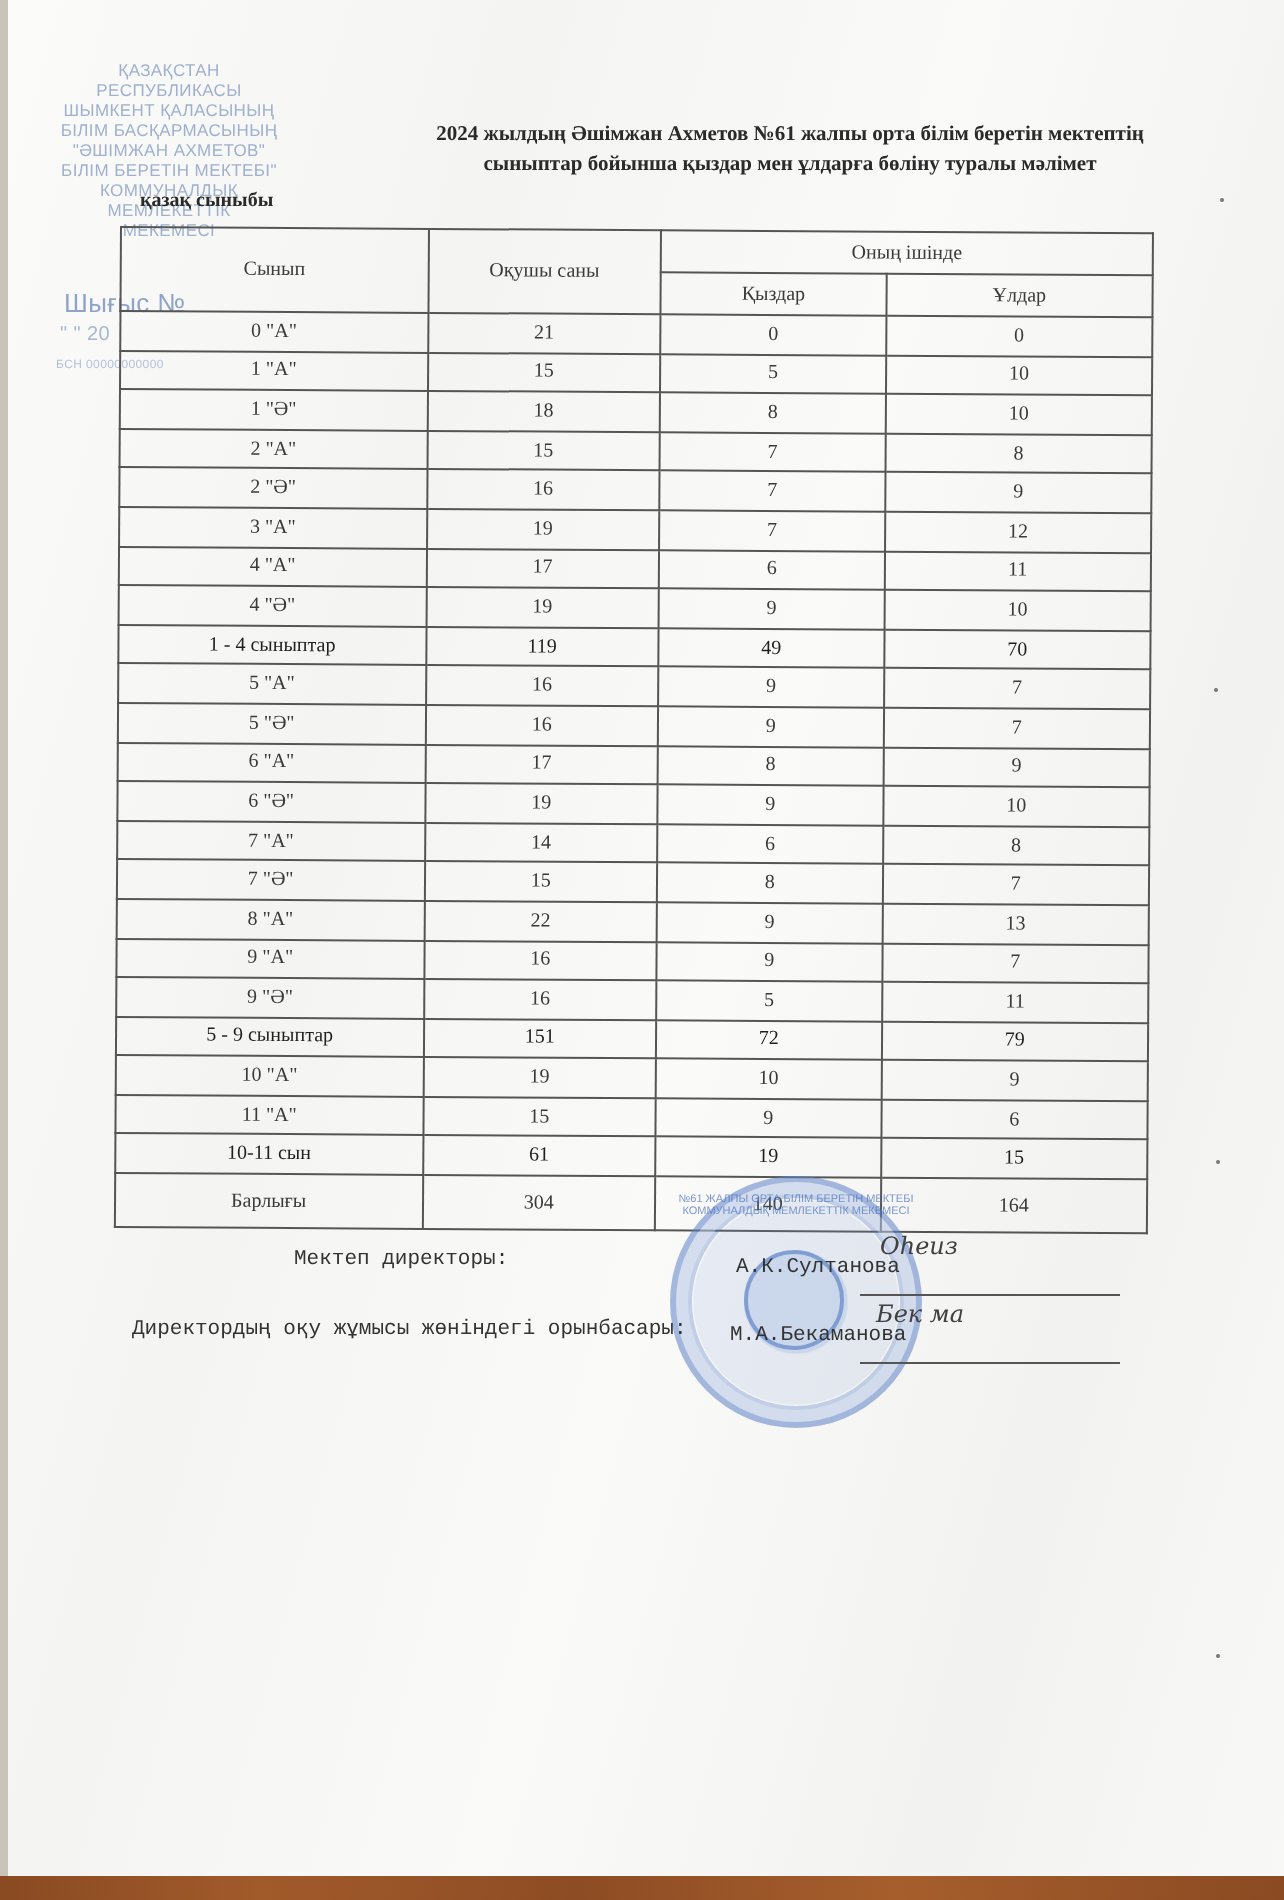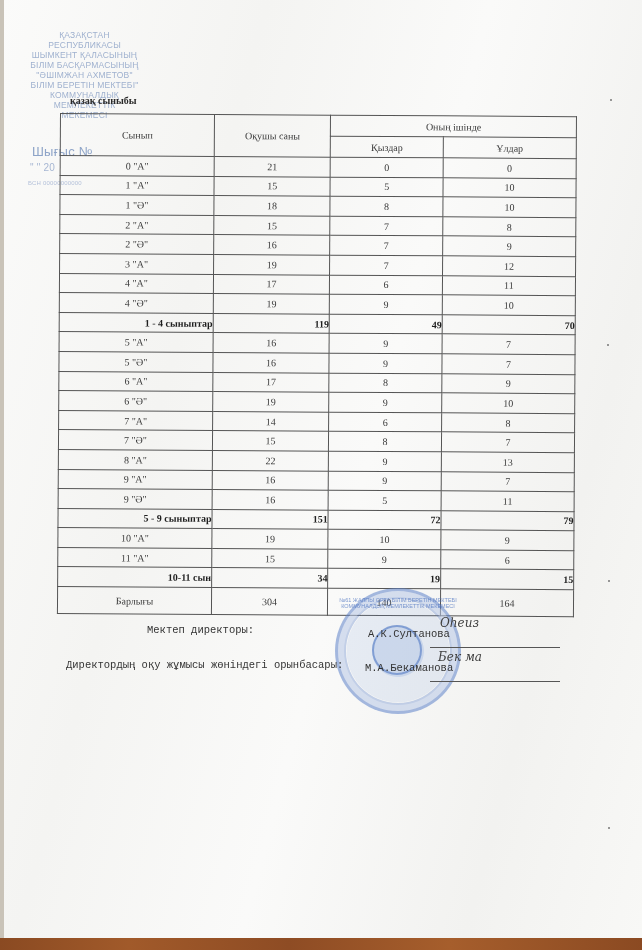--- a/index.html
+++ b/index.html
@@ -50,21 +50,21 @@
     table.report {
       position: absolute; left: 60px; top: 113px; width: 517px;
       border-collapse: collapse; font-size: 10px; color: #3a3a3a;
       transform: rotate(0.35deg); transform-origin: left top;
     }
     table.report td, table.report th {
       border: 1px solid #555; text-align: center; padding: 0; font-weight: normal;
     }
     table.report th { height: 20px; }
     table.report td { height: 18.6px; }
-    table.report tr.sum td { font-weight: bold; color: #1f1f1f; text-align: right; }
+    table.report tr.sum td { font-weight: normal; color: #1f1f1f; }
     table.report tr.total td { height: 26px; }
     .col-class { width: 164px; }
     .col-students { width: 124px; }
     .col-girls { width: 120px; }
     .col-boys { width: 143px; }
     .sign-row {
       position: absolute; font-size: 10.5px; color: #333; font-family: Liberation Mono, monospace;
     }
     .sign-line {
       position: absolute; height: 1px; background: #555;
@@ -105,20 +105,22 @@
   <div>"ӘШІМЖАН АХМЕТОВ"</div>
   <div>БІЛІМ БЕРЕТІН МЕКТЕБІ"</div>
   <div>КОММУНАЛДЫҚ МЕМЛЕКЕТТІК</div>
   <div>МЕКЕМЕСІ</div>
   <div class="reg">Шығыс №</div>
   <div class="date">"    "          20</div>
   <div class="code">БСН 00000000000</div>
 </div>
 
 <div class="title">
+  <div>2024 жылдың  Әшімжан Ахметов №61 жалпы орта білім беретін мектептің</div>
+  <div>сыныптар бойынша қыздар мен ұлдарға бөліну туралы мәлімет</div>
 </div>
 
 <div class="subtitle-label">қазақ сыныбы</div>
 
 <table class="report">
   <thead>
     <tr>
       <th class="col-class" rowspan="2">Сынып</th>
       <th class="col-students" rowspan="2">Оқушы саны</th>
       <th colspan="2">Оның ішінде</th>
@@ -250,21 +252,21 @@
         <td>9</td>
       </tr>
       <tr class="">
         <td>11 "А"</td>
         <td>15</td>
         <td>9</td>
         <td>6</td>
       </tr>
       <tr class="sum">
         <td>10-11 сын</td>
-        <td>34</td>
+        <td>61</td>
         <td>19</td>
         <td>15</td>
       </tr>
       <tr class="total">
         <td>Барлығы</td>
         <td>304</td>
         <td>140</td>
         <td>164</td>
       </tr>
     </tbody>

